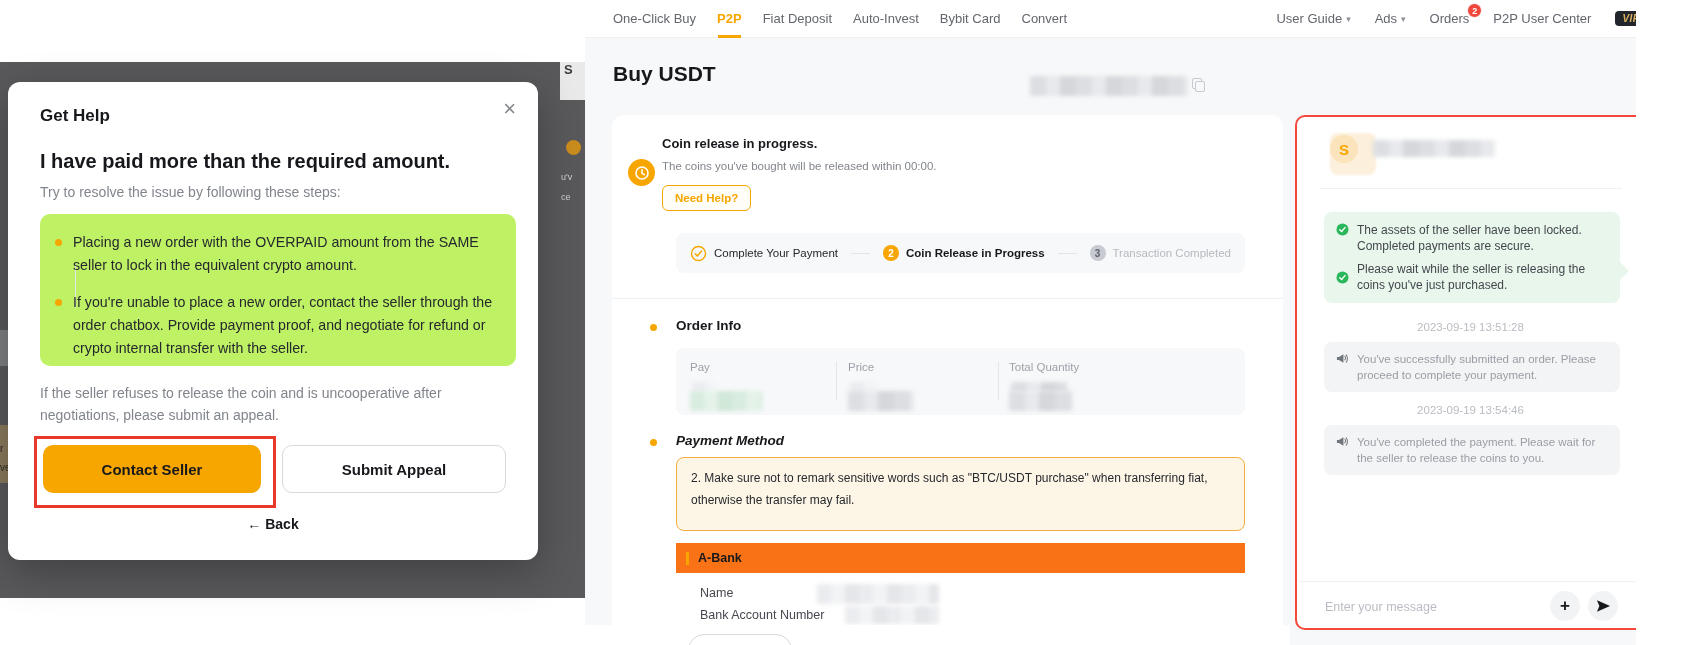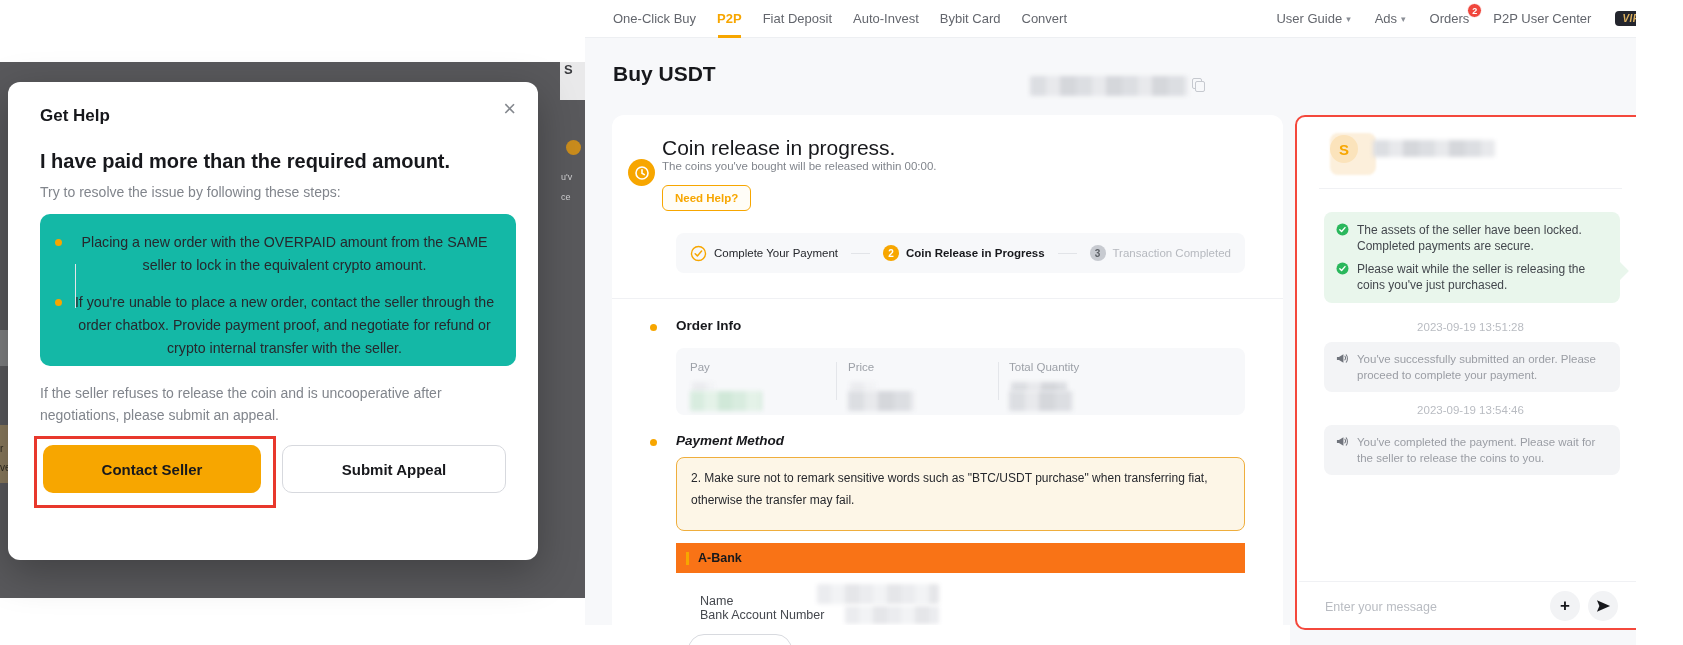--- a/index.html
+++ b/index.html
@@ -32,21 +32,21 @@
   .blur-green{background:repeating-linear-gradient(90deg,#d8ecdf 0 14px,#e4f2e8 14px 28px,#d0e8d8 28px 42px);}
   .blur-light{background:repeating-linear-gradient(90deg,#ebecef 0 14px,#f2f3f5 14px 28px,#e5e6e9 28px 42px);}
   .copy-ic{position:absolute;left:1192px;top:78px;width:11px;height:12px;cursor:pointer;}
   .copy-ic span{position:absolute;width:8px;height:9px;border:1px solid #c6c9cf;border-radius:2px;background:#f7f8fa;}
   .copy-ic .b{left:3px;top:3px;}
 
   
   .card{position:absolute;left:612px;top:115px;width:671px;height:530px;background:#fff;border-radius:12px;}
   .clock-circle{position:absolute;left:16px;top:44px;width:27px;height:27px;border-radius:50%;
                 background:#f7a600;display:flex;align-items:center;justify-content:center;}
-  .st-title{position:absolute;left:50px;top:21px;font-size:21px;font-weight:normal;}
+  .st-title{position:absolute;left:50px;top:21px;font-size:13px;font-weight:bold;}
   .st-sub{position:absolute;left:50px;top:45px;font-size:11.5px;color:#81858c;}
   .need-help{position:absolute;left:50px;top:70px;border:1px solid #f7a600;color:#f7a600;
              font-size:11.5px;font-weight:bold;padding:6px 12px;border-radius:6px;background:#fffdf7;cursor:pointer;}
   .steps-bar{position:absolute;left:64px;top:118px;width:569px;height:40px;background:#f7f8fa;
              border-radius:8px;display:flex;align-items:center;padding:0 14px;box-sizing:border-box;}
   .step{display:flex;align-items:center;gap:7px;font-size:11.5px;white-space:nowrap;}
   .step .lbl-done{color:#26282d;}
   .step .lbl-active{color:#17181c;font-weight:bold;}
   .step .lbl-pending{color:#b6b9bf;}
   .num-circle{width:16px;height:16px;border-radius:50%;display:flex;align-items:center;justify-content:center;
@@ -78,21 +78,21 @@
   .chat{position:absolute;left:1295px;top:115px;width:351px;height:515px;background:#fff;
         border:2px solid #f4483c;border-radius:10px;box-sizing:border-box;}
   .avatar-bg{position:absolute;left:33px;top:16px;width:46px;height:42px;border-radius:8px;background:#fcefdb;filter:blur(1px);}
   .avatar{position:absolute;left:33px;top:18px;width:28px;height:28px;border-radius:50%;background:#fbe3bb;
           display:flex;align-items:center;justify-content:center;font-size:15px;font-weight:bold;color:#f7a600;}
   .chat-divider{position:absolute;left:22px;right:22px;height:1px;background:#f0f1f4;}
   .notice{position:absolute;left:27px;top:95px;width:296px;background:#e9f6ec;border-radius:8px;
           padding:10px 12px;box-sizing:border-box;}
   .notice-tail{position:absolute;right:-6px;top:52px;width:14px;height:14px;background:#e9f6ec;transform:rotate(45deg);}
   .notice-item{display:flex;gap:8px;font-size:12px;color:#43474d;line-height:16px;margin-bottom:7px;}
-  .notice-item:last-child{margin-bottom:0;}
+  .notice-item:last-child{margin-bottom:0;align-items:center;}
   .notice-item svg{flex:none;margin-top:1px;}
   .ts{position:absolute;left:0;width:100%;text-align:center;font-size:11.5px;color:#b9bcc2;}
   .bubble{position:absolute;left:27px;width:296px;background:#f3f4f6;border-radius:8px;
           padding:9px 12px;box-sizing:border-box;display:flex;gap:8px;font-size:11.5px;
           color:#9a9da4;line-height:16px;}
   .bubble svg{flex:none;margin-top:1px;}
   .chat-input{position:absolute;left:26px;top:474px;width:215px;height:30px;border:none;outline:none;
               font-size:12.5px;font-family:"Liberation Sans",sans-serif;background:transparent;color:#17181c;}
   .chat-input::placeholder{color:#b9bcc2;}
   .round-btn{position:absolute;top:474px;width:30px;height:30px;border-radius:50%;background:#f2f3f5;
@@ -112,22 +112,22 @@
   .frag-block2{left:0;top:363px;width:13px;height:58px;background:#8a7a5d;color:#2e2a22;
                font-size:10px;line-height:19px;padding-top:14px;box-sizing:border-box;}
 
   
   .modal{position:absolute;left:8px;top:82px;width:530px;height:478px;background:#fff;border-radius:12px;
          box-shadow:0 12px 40px rgba(0,0,0,.28);box-sizing:border-box;}
   .m-title{position:absolute;left:32px;top:24px;font-size:17px;font-weight:bold;}
   .m-close{position:absolute;right:22px;top:16px;font-size:22px;color:#84888e;cursor:pointer;line-height:1;}
   .m-heading{position:absolute;left:32px;top:68px;font-size:20px;font-weight:bold;}
   .m-sub{position:absolute;left:32px;top:102px;font-size:14px;color:#81858c;}
-  .m-box{position:absolute;left:32px;top:132px;width:476px;height:152px;background:#14b8a6;border-radius:10px;
-         padding:17px 20px 0 15px;box-sizing:border-box;text-align:center;}
+  .m-box{position:absolute;left:32px;top:132px;width:476px;height:152px;background:#bef264;border-radius:10px;
+         padding:17px 20px 0 15px;box-sizing:border-box;}
   .m-bullet{display:flex;margin-bottom:14px;position:relative;}
   .m-dot{flex:none;width:7px;height:7px;border-radius:50%;background:#f7a600;margin:8px 11px 0 0;}
   .m-btxt{font-size:14.2px;color:#26282d;line-height:23px;width:430px;}
   .m-connector{position:absolute;left:35px;top:50px;width:1px;height:44px;background:#e3e4e8;}
   .m-note{position:absolute;left:32px;top:300px;width:476px;font-size:14px;color:#81858c;line-height:22px;}
   .m-annotation{position:absolute;left:26px;top:354px;width:236px;height:66px;border:3px solid #e8382c;}
   .btn{position:absolute;top:363px;height:48px;border-radius:10px;display:flex;align-items:center;
        justify-content:center;font-size:15px;font-weight:bold;cursor:pointer;box-sizing:border-box;}
   .btn-contact{left:35px;width:218px;background:#f7a600;color:#17181c;}
   .btn-appeal{left:274px;width:224px;background:#fff;border:1px solid #d7d9de;color:#17181c;}
@@ -228,21 +228,21 @@
     <div class="sec-dot" style="top:324px;"></div>
     <div class="sec-title" style="top:318px;font-style:italic;">Payment Method</div>
     <div class="pm-box">
       <div>2. Make sure not to remark sensitive words such as "BTC/USDT purchase" when transferring fiat, otherwise the transfer may fail.</div>
     </div>
 
     <div class="bank-bar">
       <div class="bank-accent"></div>
       <div class="bank-name">A-Bank</div>
     </div>
-    <div class="fld-label" style="top:471px;margin-top:8px;">Name</div>
+    <div class="fld-label" style="top:471px;">Name</div>
     <div class="abs blur blur-light" style="left:205px;top:469px;width:122px;height:20px;"></div>
     <div class="fld-label" style="top:493px;">Bank Account Number</div>
     <div class="abs blur blur-light" style="left:233px;top:491px;width:94px;height:18px;"></div>
   </div>
 
   <div class="white-strip"></div>
   <div class="cut-btn"></div>
 
   <div class="chat">
     <div class="avatar-bg"></div>
@@ -325,16 +325,17 @@
           <div class="m-dot"></div>
           <div class="m-btxt">If you're unable to place a new order, contact the seller through the order chatbox. Provide payment proof, and negotiate for refund or crypto internal transfer with the seller.</div>
         </div>
       </div>
 
       <div class="m-note">If the seller refuses to release the coin and is uncooperative after negotiations, please submit an appeal.</div>
 
       <div class="m-annotation"></div>
       <div class="btn btn-contact">Contact Seller</div>
       <div class="btn btn-appeal">Submit Appeal</div>
+      <div class="m-back">← Back</div>
     </div>
   </div>
 
 </div>
 
 </body></html>

